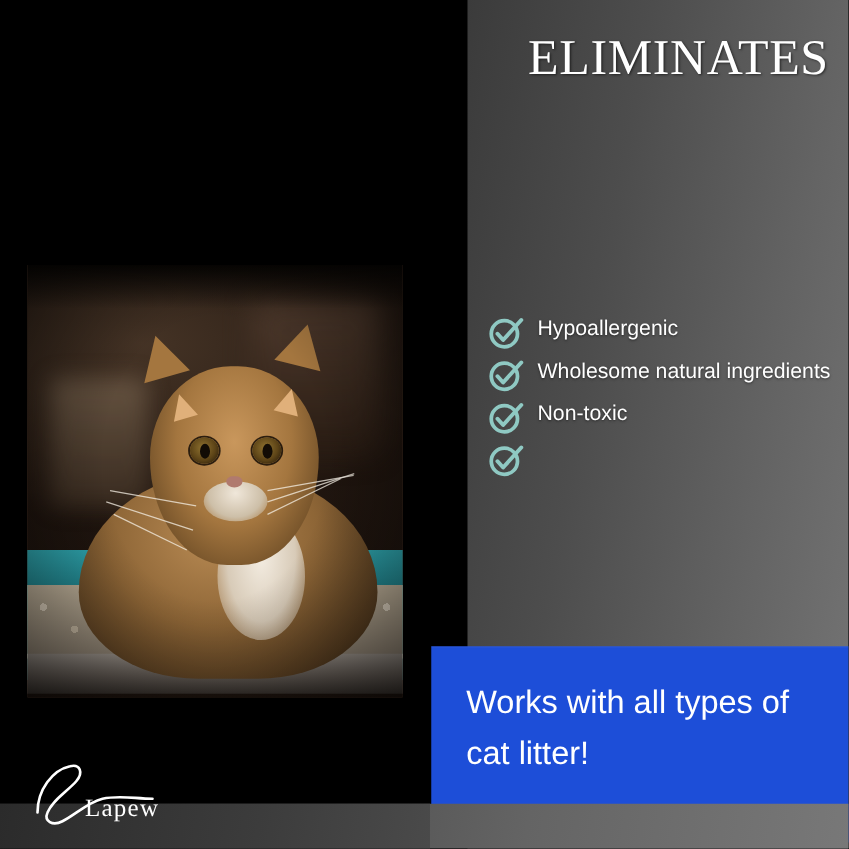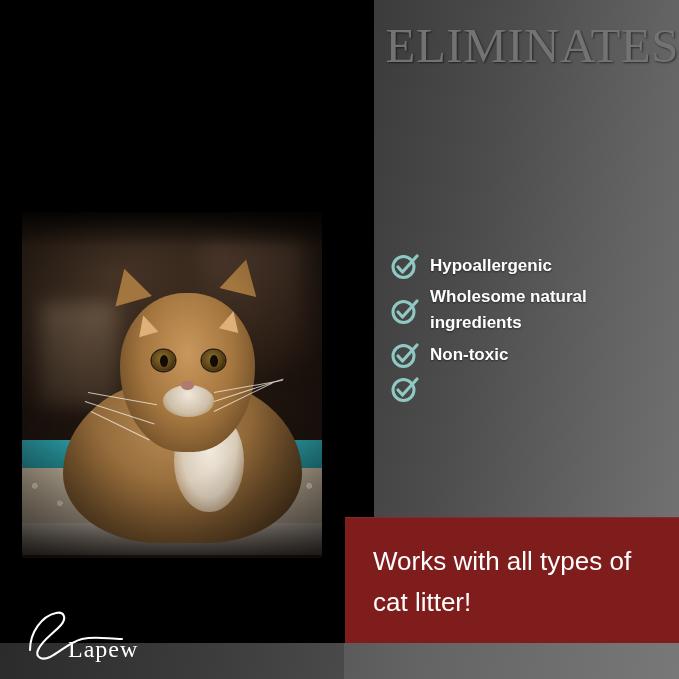--- a/index.html
+++ b/index.html
@@ -38,29 +38,29 @@
   .bg-left-bottom-cover {
     position: absolute;
     left: 0; top: 643px;
     width: 344px; height: 36px;
     background: linear-gradient(100deg, #2b2b2b 0%, #3c3c3c 60%, #4a4a4a 100%);
   }
 
   
   .headline {
     position: absolute;
-    right: 0;
+    right: 16px;
     top: 18px;
     width: 400px;
     text-align: right;
     font-family: "Liberation Serif", serif;
-    font-size: 49px;
+    font-size: 40px;
     line-height: 55px;
     letter-spacing: 0.5px;
-    color: #737373;
+    color: #ffffff;
     text-shadow: 1px 1px 2px rgba(0,0,0,0.55);
   }
   .headline .hl-line { display: block; white-space: nowrap; }
 
   
   .photo {
     position: absolute;
     left: 22px;
     top: 212px;
     width: 300px;
@@ -219,23 +219,22 @@
 
   
   .features {
     position: absolute;
     left: 390px;
     top: 250px;
     width: 285px;
   }
   .feature-row {
     display: flex;
-    align-items: center;
+    align-items: flex-start;
     margin-bottom: 3px;
-    font-weight: bold;
   }
   .check-icon {
     flex: 0 0 auto;
     width: 30px;
     height: 30px;
     margin-right: 10px;
     margin-top: 1px;
   }
   .feature-label {
     color: #ffffff;
@@ -244,21 +243,21 @@
     text-shadow: 0 1px 2px rgba(0,0,0,0.5);
   }
 
   
   .callout {
     position: absolute;
     left: 345px;
     top: 517px;
     width: 334px;
     height: 157px;
-    background: #7f1d1d;
+    background: #1d4ed8;
     box-shadow: 0 1px 0 rgba(255,255,255,0.06) inset;
   }
   .callout-text {
     position: absolute;
     left: 28px;
     top: 24px;
     width: 290px;
     color: #ffffff;
     font-size: 26px;
     line-height: 41px;
@@ -270,21 +269,21 @@
     left: 26px;
     top: 606px;
     width: 120px;
     height: 60px;
   }
   .logo-text {
     position: absolute;
     left: 42px;
     top: 30px;
     font-family: "Liberation Serif", serif;
-    font-size: 24px;
+    font-size: 20px;
     letter-spacing: 1px;
     color: #ffffff;
   }
   .logo-swash { position: absolute; left: 0; top: 0; }
 </style>
 </head>
 <body>
 
 <div id="poster">
 

